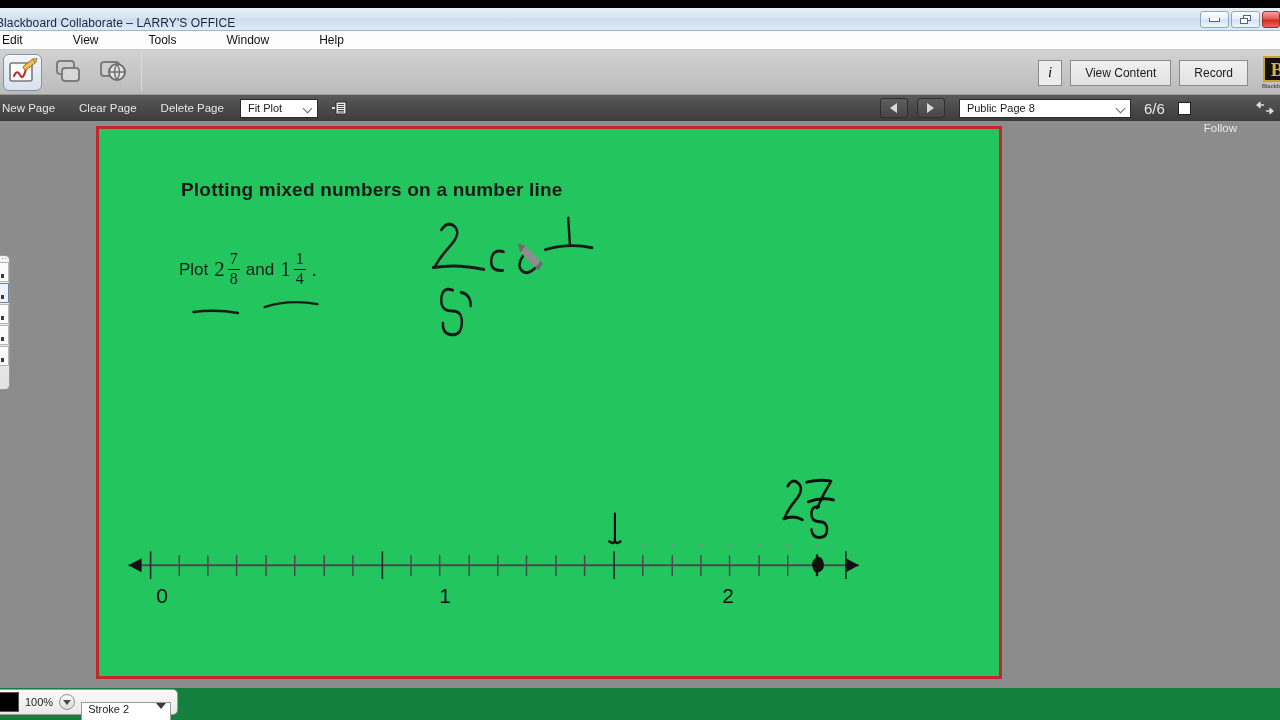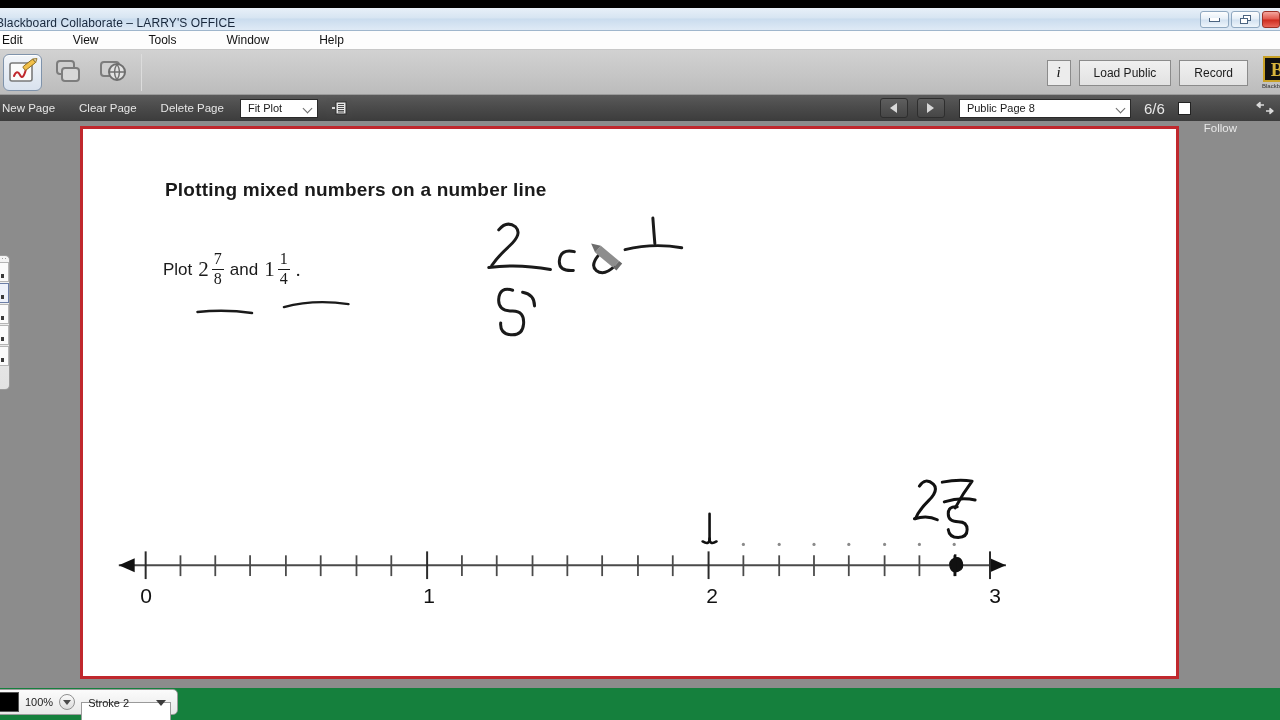--- a/index.html
+++ b/index.html
@@ -181,22 +181,22 @@
     position: absolute; left: 1px; bottom: 3px; width: 3px; height: 4px; background: #3b3b3b;
   }
   .lp-grip {
     position: absolute; left: 1px; top: 1px; width: 7px; height: 4px;
     background-image: radial-gradient(#a0a0a0 40%, transparent 41%);
     background-size: 3px 3px;
   }
 
   
   .canvas-wrap {
-    position: absolute; left: 80px; top: 126px; width: 1099px; height: 553px;
-    border: 3px solid #c0282d; background: #ffffff;
+    position: absolute; left: 96px; top: 126px; width: 906px; height: 553px;
+    border: 3px solid #c0282d; background: #22c55e;
   }
   .canvas { position: relative; width: 100%; height: 100%; overflow: hidden; }
 
   .wb-title {
     position: absolute; left: 82px; top: 50px;
     font-size: 19px; font-weight: bold; color: #1a1a1a;
     letter-spacing: .2px; white-space: nowrap;
   }
   .wb-problem {
     position: absolute; left: 80px; top: 122px;
@@ -241,21 +241,21 @@
     width: 16px; height: 16px; border-radius: 50%;
     border: 1px solid #8f8f8f;
     background: linear-gradient(to bottom,#fafafa,#dcdcdc);
     display: flex; align-items: center; justify-content: center;
   }
   .round-caret::after {
     content: ""; width:0;height:0;border-left:4px solid transparent;border-right:4px solid transparent;border-top:5px solid #4a4a4a;
   }
   .stroke-dd {
     width: 90px; height: 19px; background: #fff; border: 1px solid #9a9a9a;
-    display: flex; align-items: center; justify-content: space-between;
+    display: flex; align-items: flex-start; justify-content: space-between;
     padding: 0 4px 16px 6px; font-size: 11px; color: #222; margin-top: 18px;
   }
   .stroke-dd .tri {
     width:0;height:0;border-left:5px solid transparent;border-right:5px solid transparent;border-top:6px solid #3b3b3b;
   }
 </style>
 </head>
 <body>
 
 <div class="top-strip"></div>
@@ -311,21 +311,21 @@
         <path d="M11 14 h16 M19 6 q5 8 0 16 M19 6 q-5 8 0 16" fill="none" stroke="#6f6f6f" stroke-width="1.4"></path>
       </svg>
     </div>
     <div class="tool-sep"></div>
   </div>
 
   <div class="tb-right">
     <div class="info-btn">
       <span>i</span>
     </div>
-    <div class="btn-std">Load Public</div>
+    <div class="btn-std">View Content</div>
     <div class="btn-std">Record</div>
     <div class="bb-logo">
       <div class="bb-mark">B</div>
       <div class="bb-caption">Blackboard</div>
     </div>
   </div>
 </div>
 
 <div class="pagebar">
   <div class="pb-link">New Page</div>

